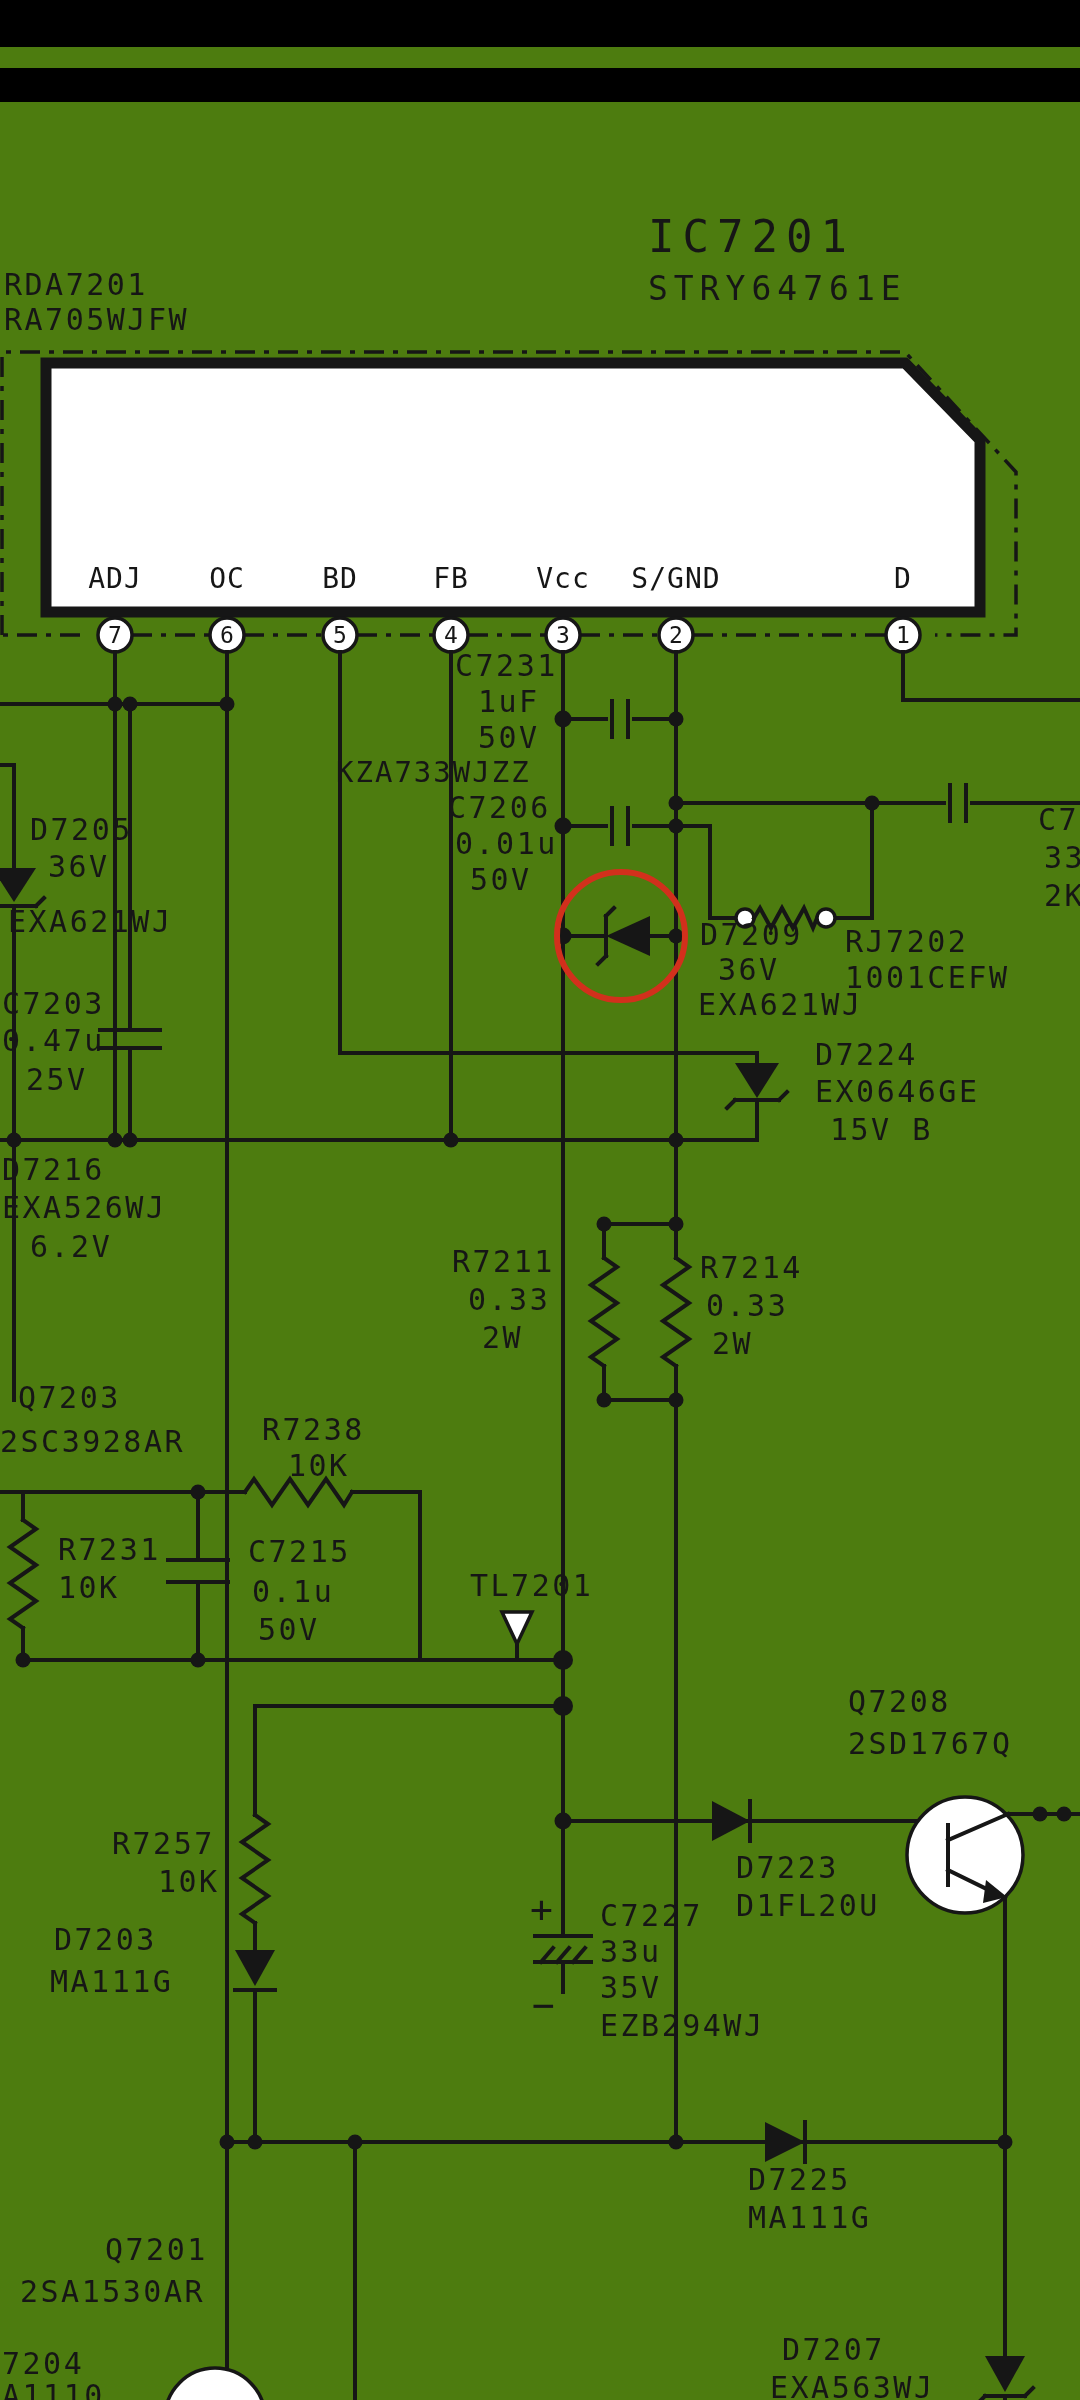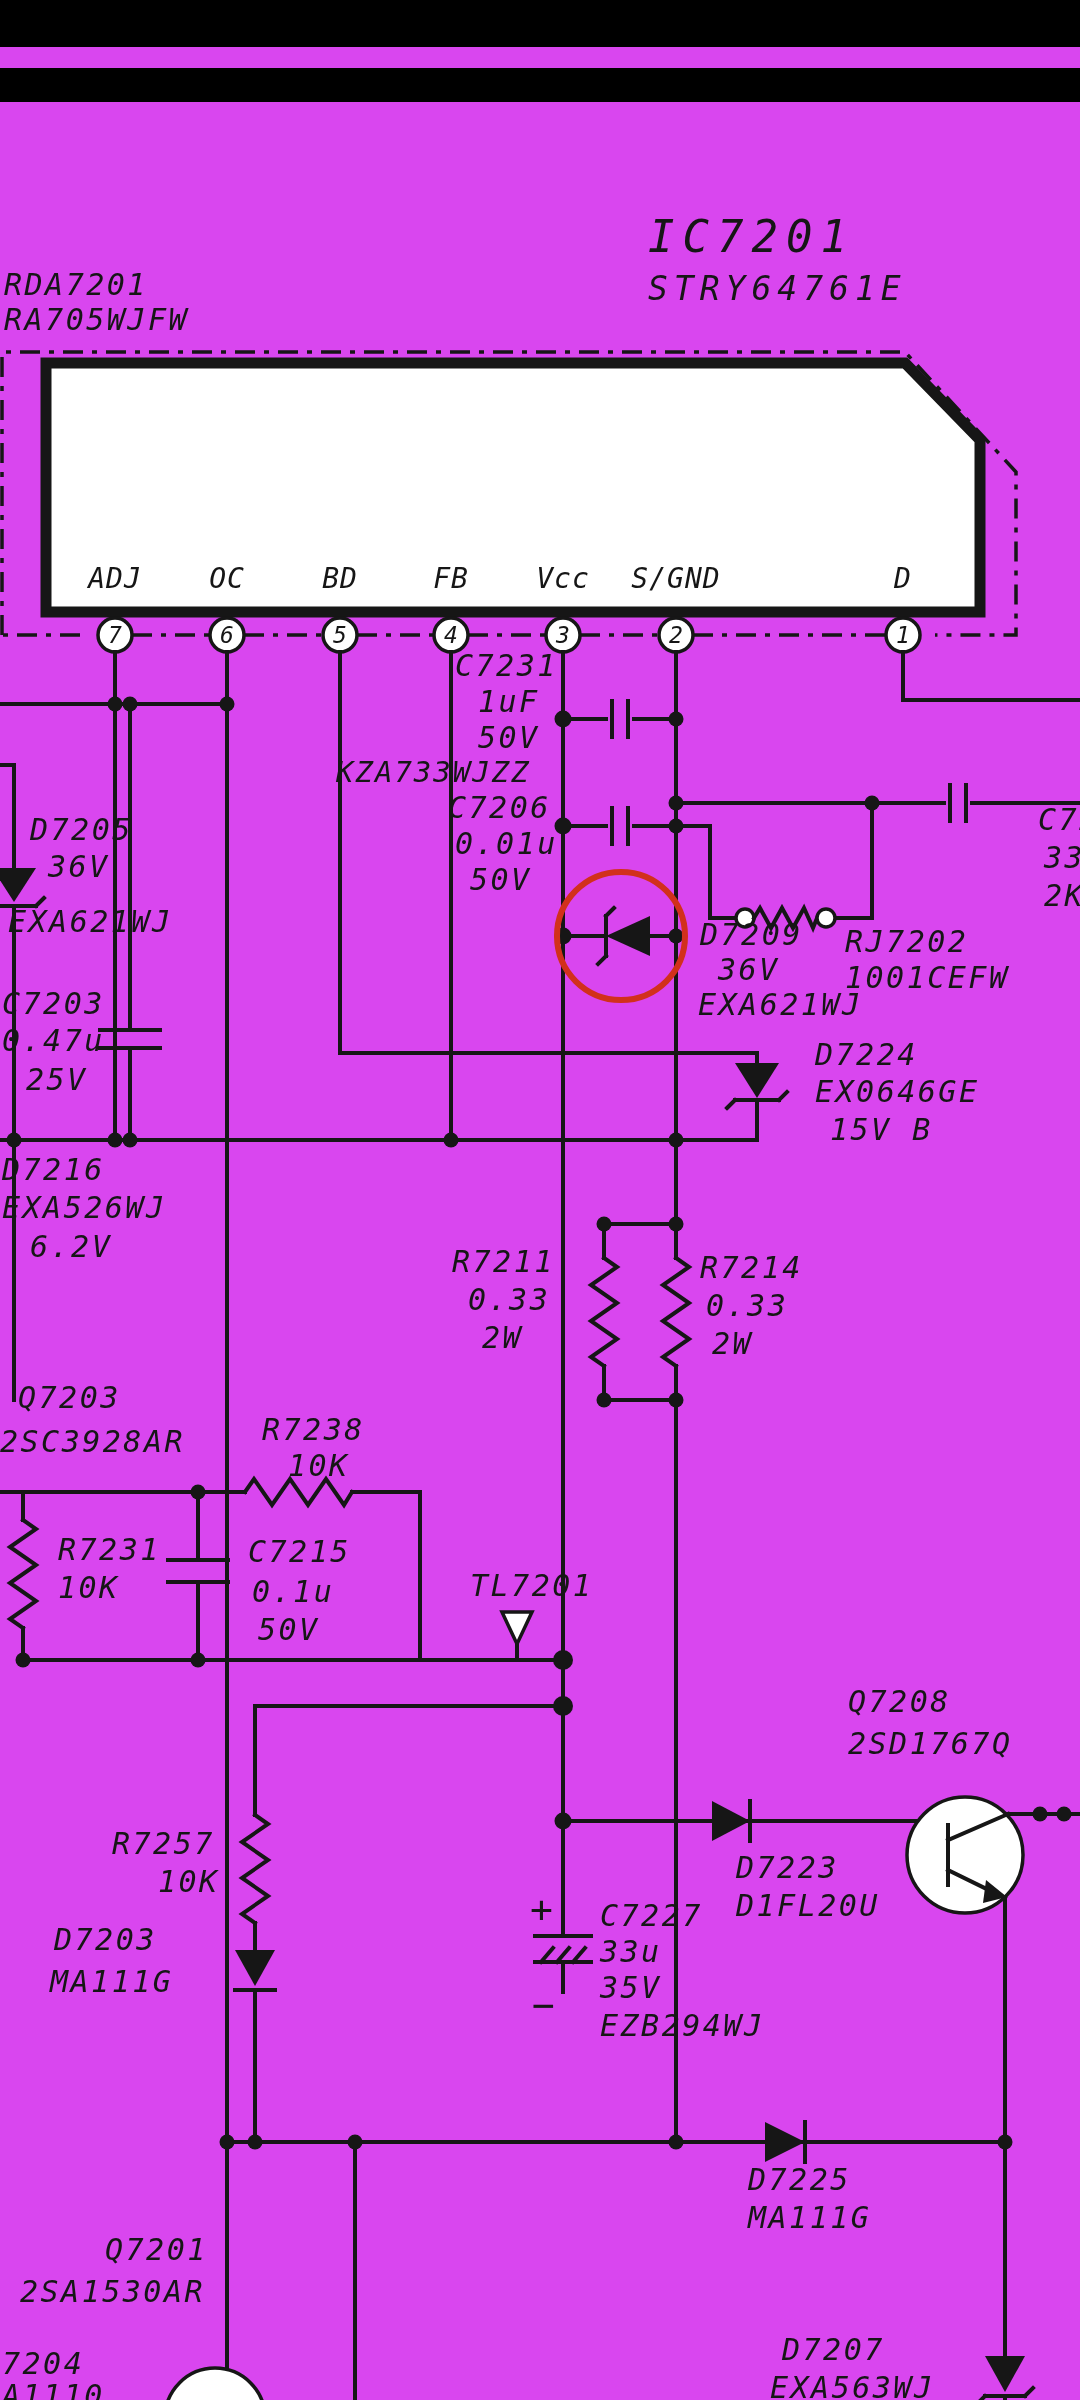--- a/index.html
+++ b/index.html
@@ -1,17 +1,17 @@
 <!DOCTYPE html>
 <html><head>
 <meta charset="utf-8">
 <style>
   html,body{margin:0;padding:0;background:#ffffff;}
-  #page{position:relative;width:1080px;height:2400px;background:#d946ef;overflow:hidden;
-        font-family:"DejaVu Sans Mono","Liberation Mono",monospace;font-style:italic;}
+  #page{position:relative;width:1080px;height:2400px;background:#4d7c0f;overflow:hidden;
+        font-family:"DejaVu Sans Mono","Liberation Mono",monospace;}
   .blackbar{position:absolute;left:0;width:1080px;background:#000;}
   #bar1{top:0;height:47px;}
   #bar2{top:68px;height:34px;}
   svg{position:absolute;left:0;top:0;}
   svg text{font-family:"DejaVu Sans Mono","Liberation Mono",monospace;fill:#161616;}
   .t {font-size:30px;letter-spacing:2.5px;}
   .ts{font-size:29px;letter-spacing:2px;}
   .big{font-size:44px;letter-spacing:8px;}
   .sub{font-size:33px;letter-spacing:6px;}
   .pin{font-size:28px;letter-spacing:1px;text-anchor:middle;}

